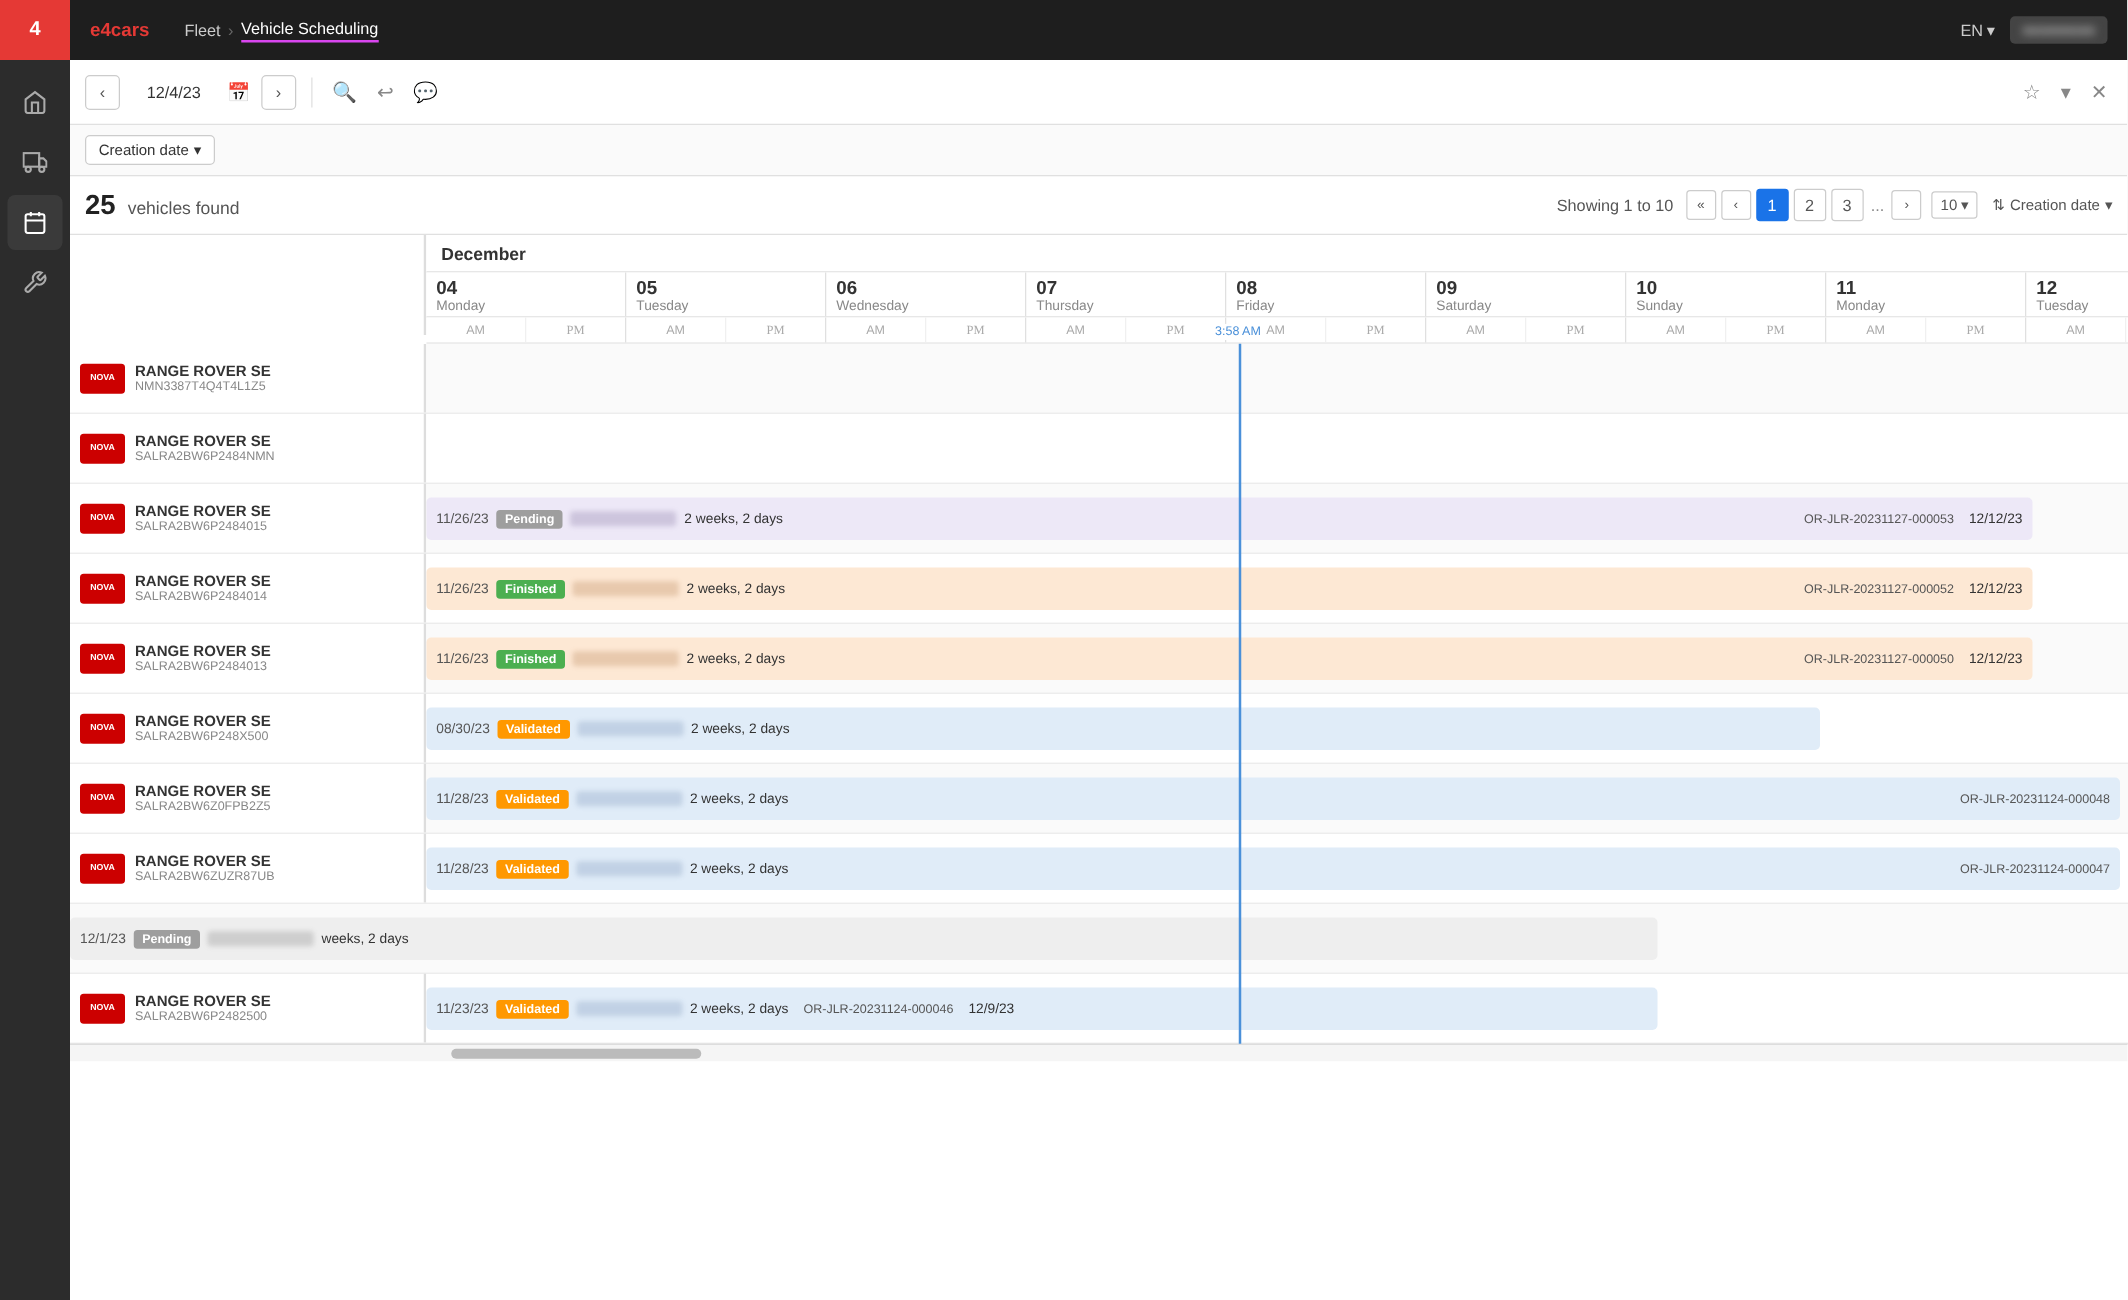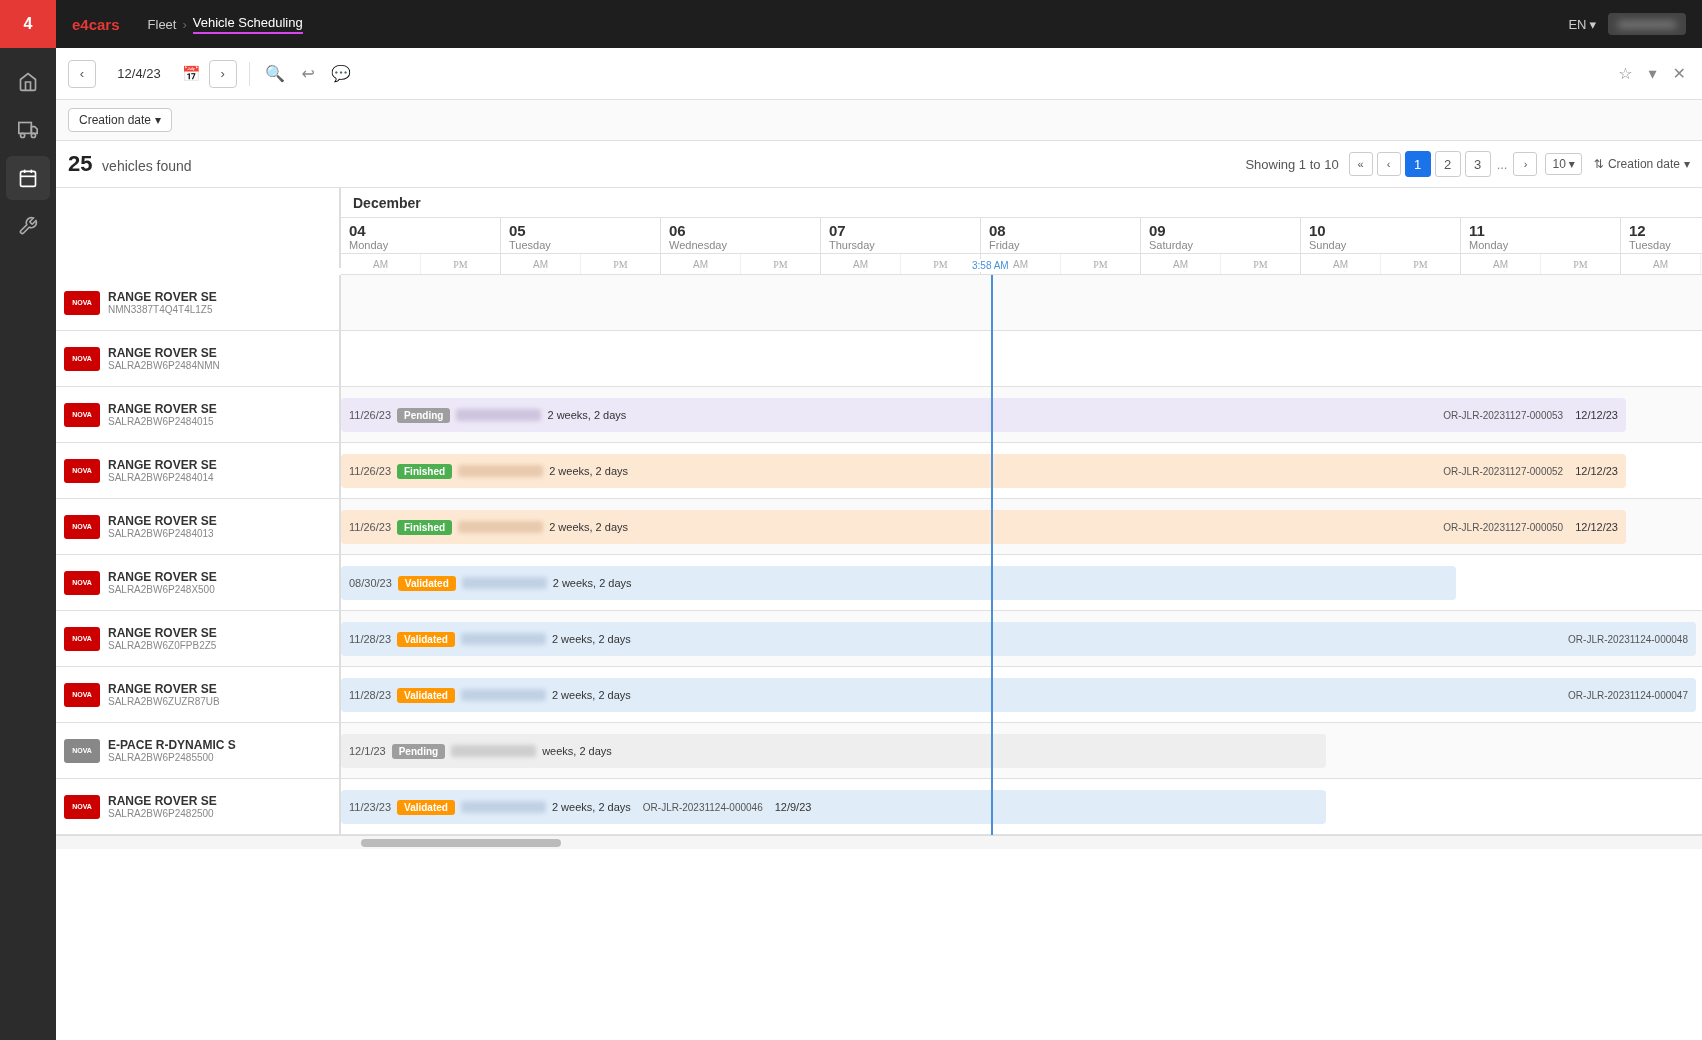--- a/index.html
+++ b/index.html
@@ -722,27 +722,20 @@
                 <span style="background:#ff9800; color:white; font-size:10px; padding:2px 7px; border-radius:3px; font-weight:600;">Validated</span>
                 <span style="width:85px; height:12px; background:rgba(20,60,120,0.15); border-radius:3px; filter:blur(2px);"></span>
                 <span style="font-size:11px; color:#333;">2 weeks, 2 days</span>
                 <span style="flex:1;"></span>
                 <span style="font-size:10px; color:#555;">OR-JLR-20231124-000047</span>
               </div>
             </div>
           </div>
 
           <div class="vrow">
-            <div class="vrow-info">
-              <div class="vehicle-logo" style="font-size:7px; background:#888;">NOVA</div>
-              <div class="vehicle-details">
-                <div class="vehicle-name">E-PACE R-DYNAMIC S</div>
-                <div class="vehicle-vin">SALRA2BW6P2485500</div>
-              </div>
-            </div>
             <div class="vrow-grid" style="background:#fafafa; position:relative;">
               <div style="position:absolute; left:0; right:380px; top:11px; height:34px; background:#eeeeee; border-radius:4px; display:flex; align-items:center; padding:0 8px; gap:6px;">
                 <span style="font-size:11px; color:#555; font-weight:500;">12/1/23</span>
                 <span style="background:#9e9e9e; color:white; font-size:10px; padding:2px 7px; border-radius:3px; font-weight:600;">Pending</span>
                 <span style="width:85px; height:12px; background:rgba(80,80,80,0.2); border-radius:3px; filter:blur(2px);"></span>
                 <span style="font-size:11px; color:#333;">weeks, 2 days</span>
               </div>
             </div>
           </div>
 

